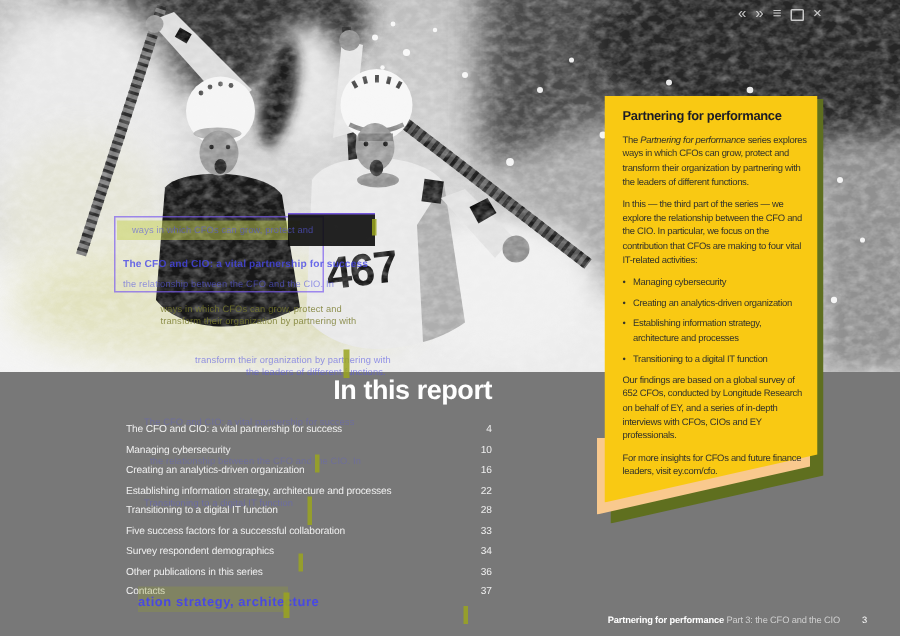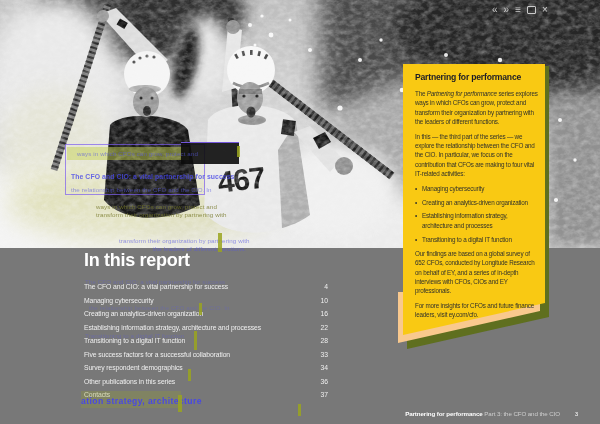--- a/index.html
+++ b/index.html
@@ -19,31 +19,31 @@
   .shape-peach{background:#F9C98E;clip-path:polygon(0px 228px,142px 228px,142px 247px,0px 279px);}
   .shape-yellow{background:#F9C913;clip-path:polygon(5px 0px,147px 0px,147px 239px,5px 271px);}
   .panel-content{position:absolute;left:17px;top:8px;width:123px;color:#33332b;}
   .panel-title{font-size:8.6px;font-weight:bold;letter-spacing:-.2px;color:#1c1c26;margin:0 0 7px 0;}
   .panel-content p{font-size:6.3px;letter-spacing:-.2px;line-height:9.4px;margin:0 0 5px 0;}
   .panel-content em{font-style:italic;}
   .panel-bullet{position:relative;padding-left:7px;font-size:6.3px;letter-spacing:-.2px;line-height:9.4px;margin:0 0 4.5px 0;}
   .panel-bullet::before{content:"\2022";position:absolute;left:0;top:0;color:#33332b;}
   
   .toc{position:absolute;left:84px;top:250px;width:244px;z-index:3;}
-  .toc-heading{font-size:18px;font-weight:bold;letter-spacing:-.3px;color:#ffffff;margin:0 0 9px 0;}
+  .toc-heading{font-size:18px;font-weight:bold;letter-spacing:-.3px;color:#ffffff;margin:0 0 9px 0;text-align:right;}
   .toc-row{display:flex;justify-content:space-between;align-items:center;height:13.5px;cursor:pointer;}
   .toc-label{font-size:6.8px;letter-spacing:-.1px;color:#efefef;white-space:nowrap;}
   .toc-page{font-size:6.8px;color:#efefef;text-align:right;min-width:14px;}
   
   .footer{position:absolute;right:22px;bottom:7px;z-index:3;font-size:6.2px;letter-spacing:-.1px;
           color:#cfcfcf;white-space:nowrap;}
   .footer .f-series{font-weight:bold;color:#ffffff;}
   .footer .f-page{color:#ffffff;margin-left:13px;}
   
-  .artifacts{position:absolute;left:1px;top:0;width:488px;height:424px;z-index:4;pointer-events:none;}
+  .artifacts{position:absolute;left:12px;top:0;width:488px;height:424px;z-index:4;pointer-events:none;}
   .ghost{position:absolute;white-space:nowrap;font-size:6.2px;letter-spacing:.1px;
          color:rgba(88,88,228,.62);}
   .ghost-strong{font-weight:bold;font-size:6.8px;color:rgba(70,70,232,.8);}
   .ghost-olive{color:rgba(120,122,44,.8);}
   .ghost-big{font-size:8.6px;font-weight:bold;letter-spacing:.4px;color:rgba(66,66,240,.9);}
   .art-outline{position:absolute;border:1px solid rgba(124,92,240,.7);}
   .art-greenfill{position:absolute;background:rgba(198,210,84,.5);}
   .art-black{position:absolute;background:rgba(12,12,12,.9);border-top:1.5px solid rgba(124,92,240,.9);}
   .art-olivebox{position:absolute;background:rgba(152,162,42,.28);}
   .bar{position:absolute;background:#9aa41e;opacity:.85;}

